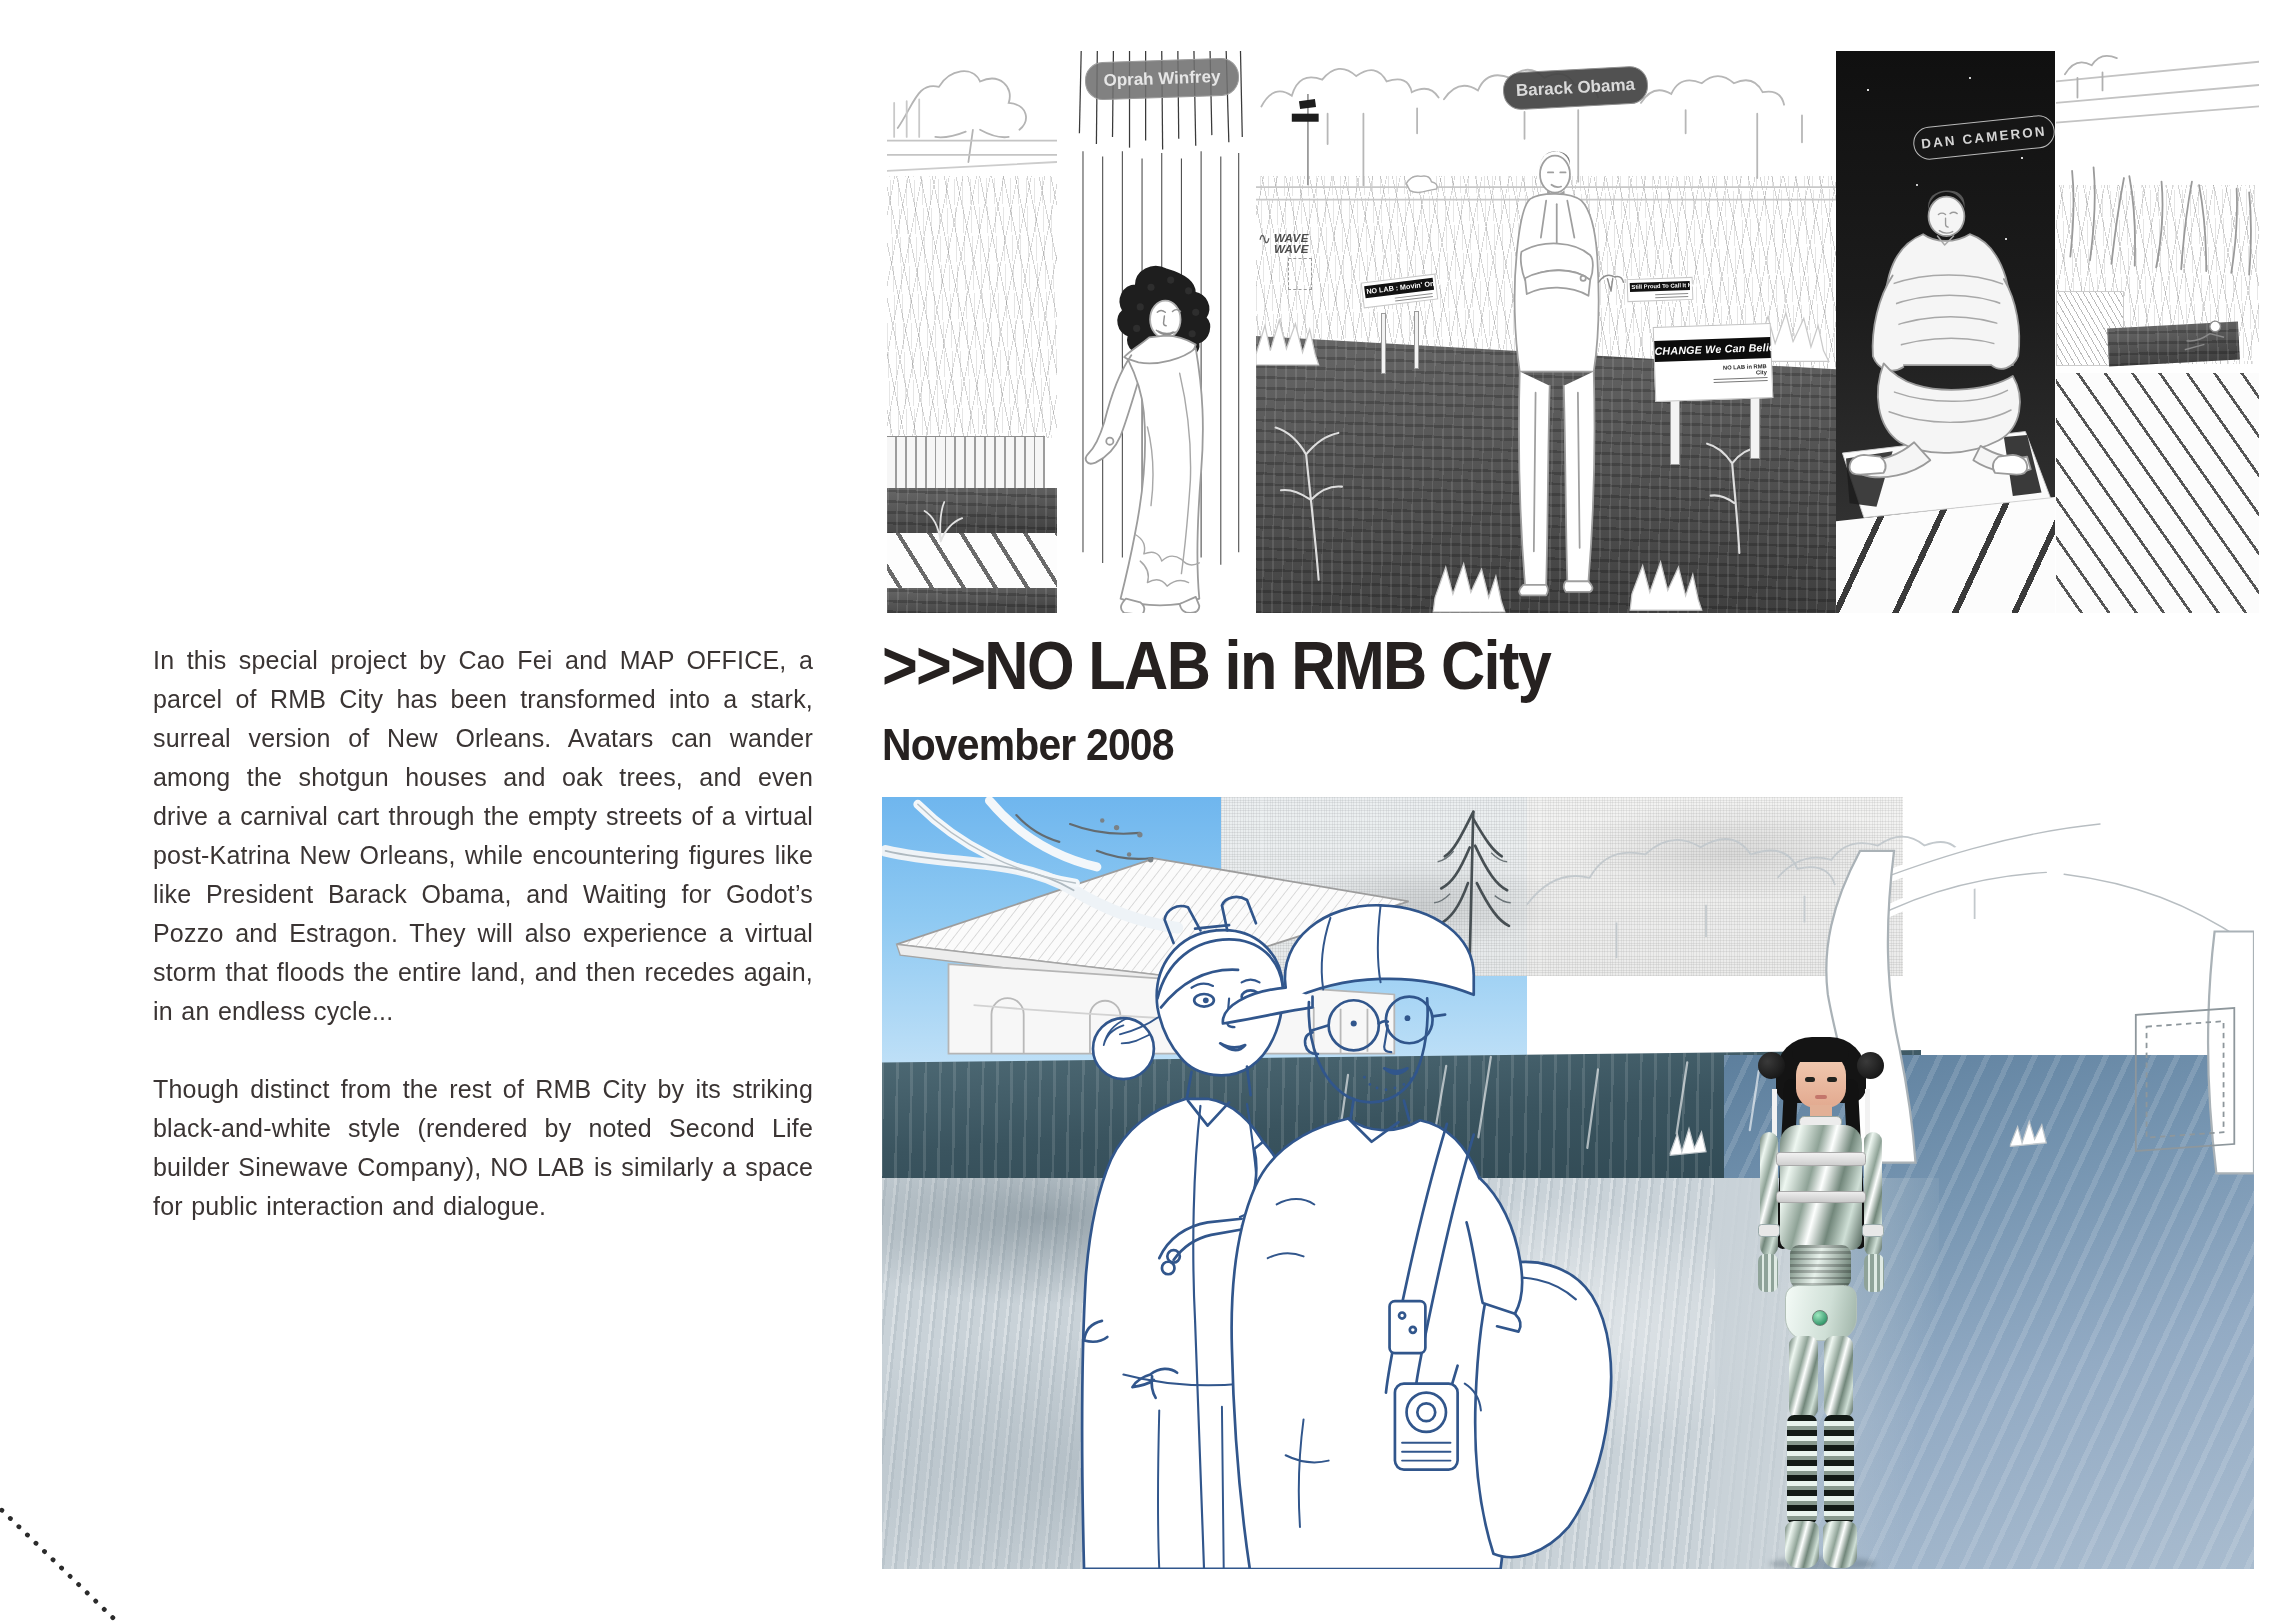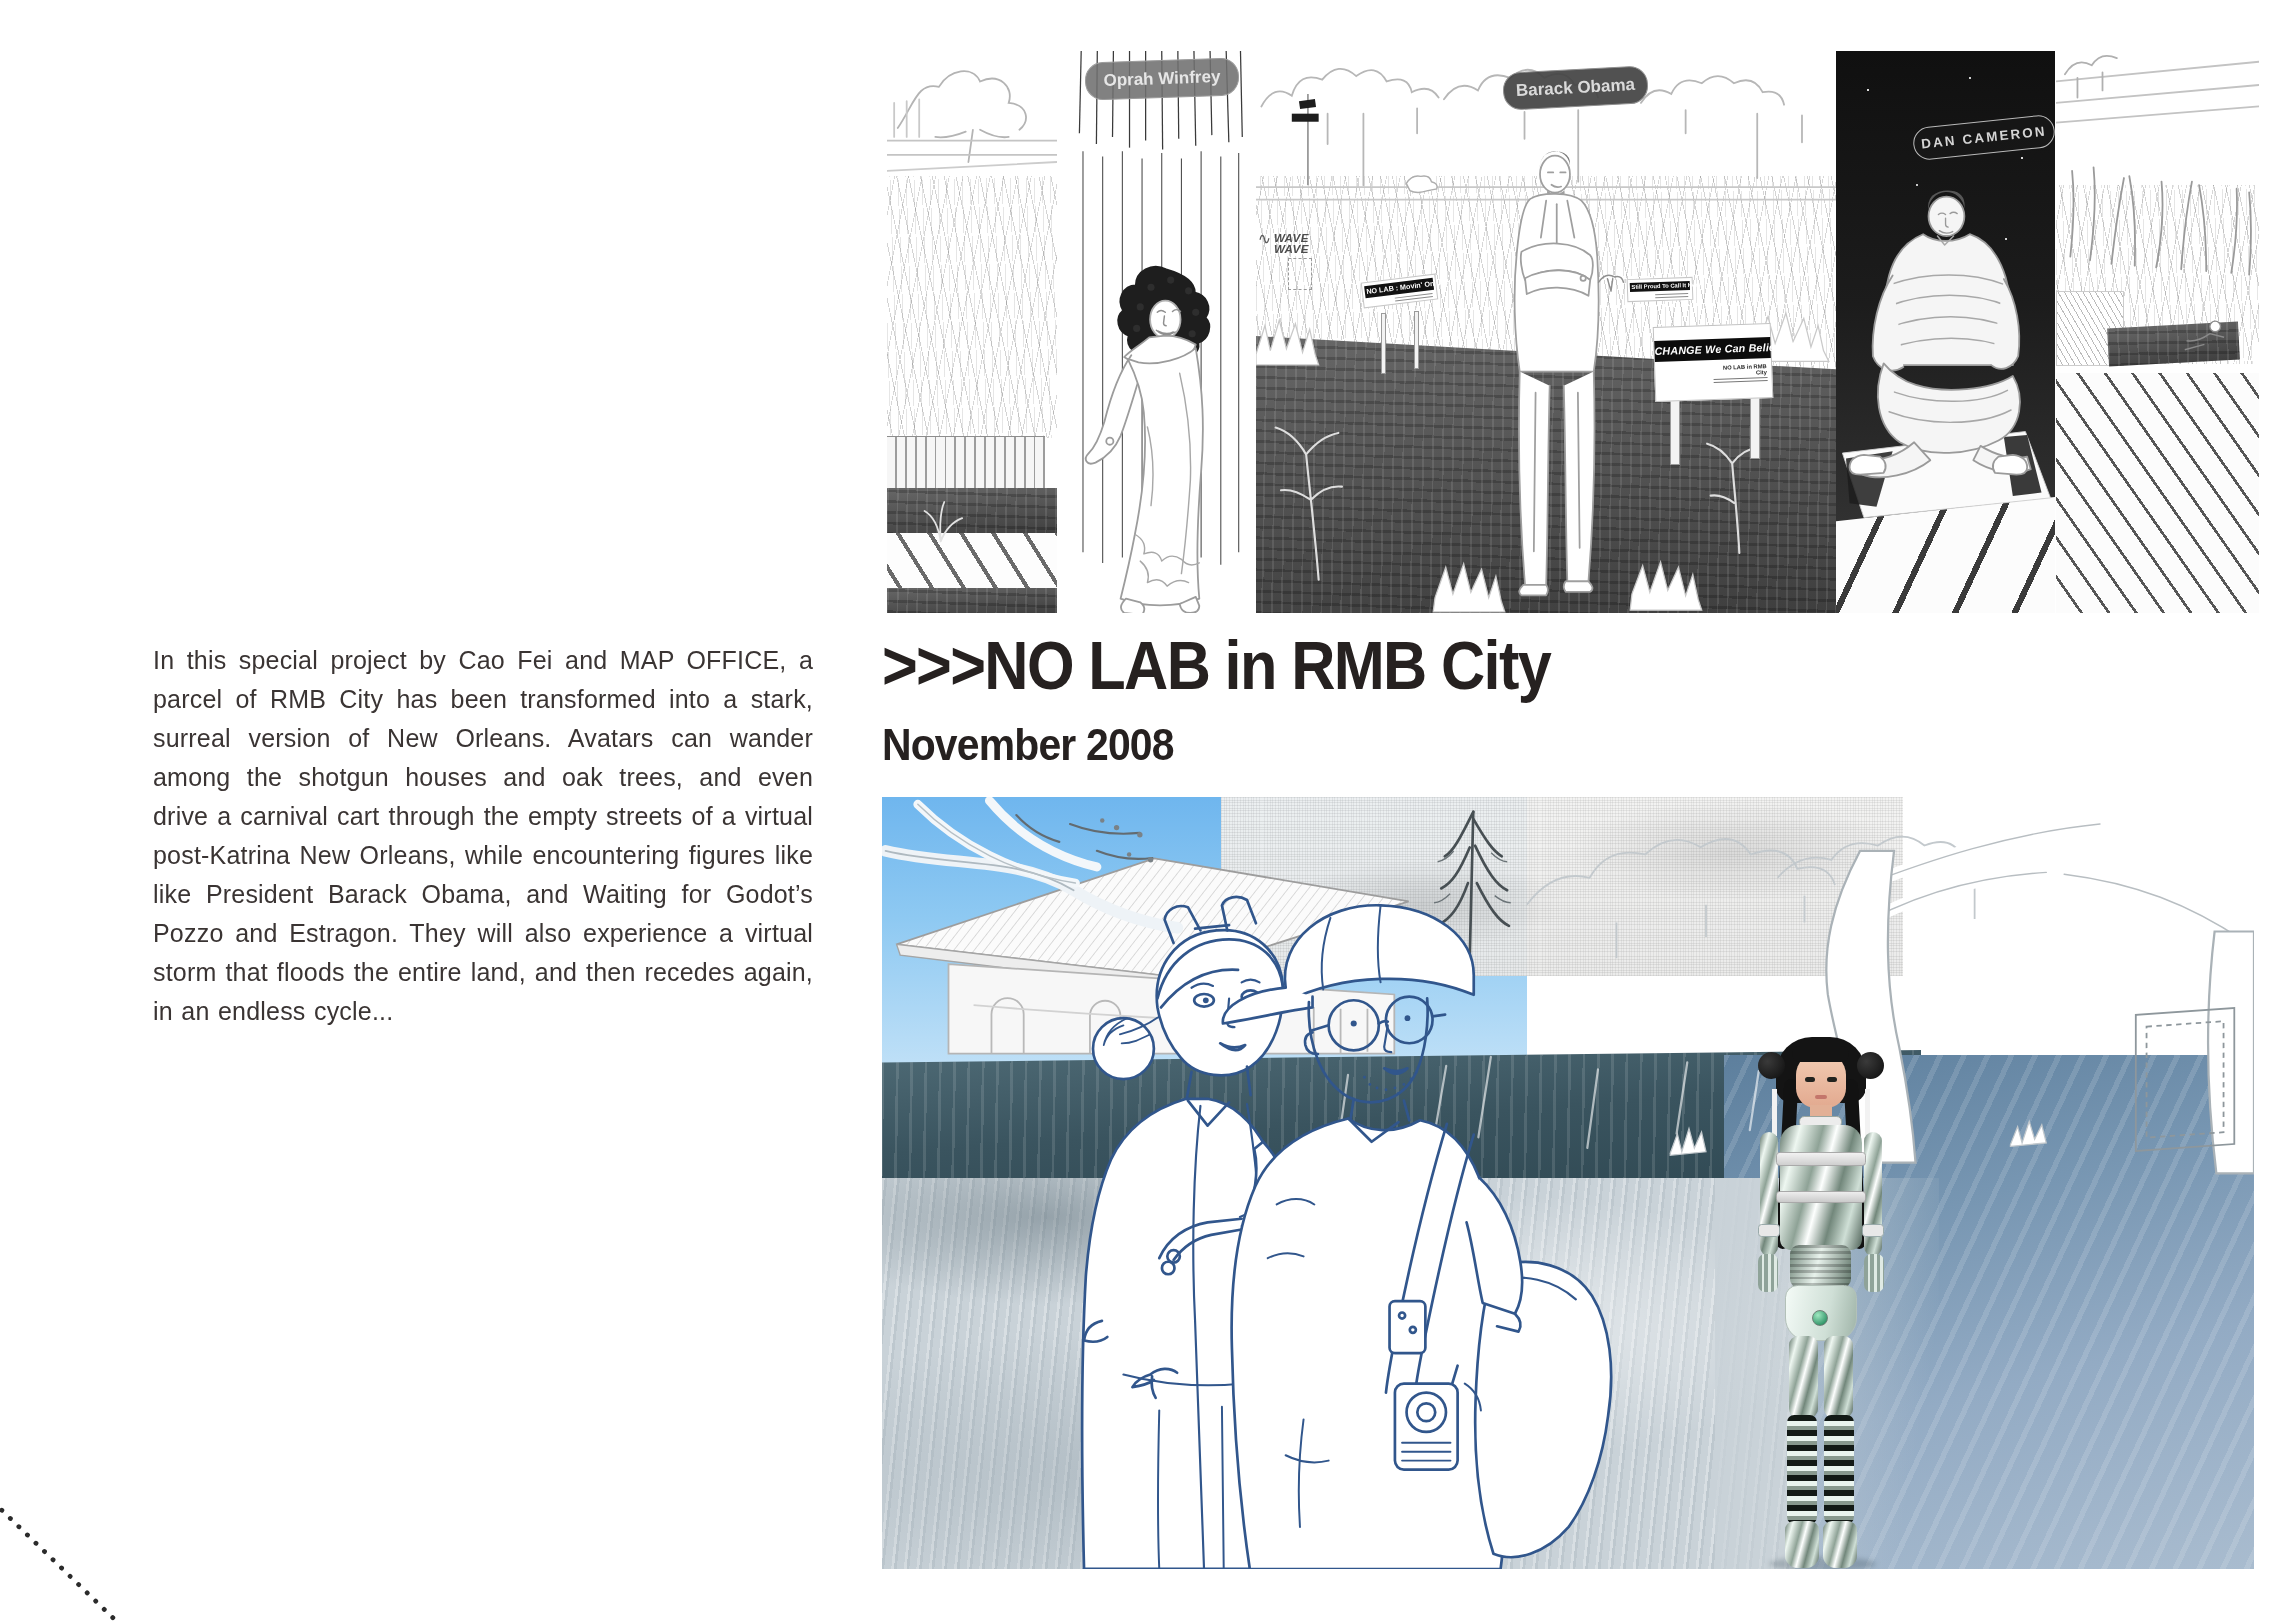--- a/index.html
+++ b/index.html
@@ -126,20 +126,21 @@
 
   svg{display:block;}
 </style>
 </head>
 <body>
 
 <div class="page">
 
   <div class="intro">
     <p>In this special project by Cao Fei and MAP OFFICE, a parcel of RMB City has been transformed into a stark, surreal version of New Orleans. Avatars can wander among the shotgun houses and oak trees, and even drive a carnival cart through the empty streets of a virtual post-Katrina New Orleans, while encountering figures like like President Barack Obama, and Waiting for Godot’s Pozzo and Estragon. They will also experience a virtual storm that floods the entire land, and then recedes again, in an endless cycle...</p>
+    <p>Though distinct from the rest of RMB City by its striking black-and-white style (rendered by noted Second Life builder Sinewave Company), NO LAB is similarly a space for public interaction and dialogue.</p>
   </div>
 
   <h1 class="title" style="margin:0;">&gt;&gt;&gt;NO LAB in RMB City</h1>
   <h2 class="subtitle" style="margin:0;">November 2008</h2>
 
   <div class="collage">
 
     <div class="panel" id="pA">
       <div class="grass-tex" style="top:125px;height:262px;"></div>
       <div class="slats"></div>

